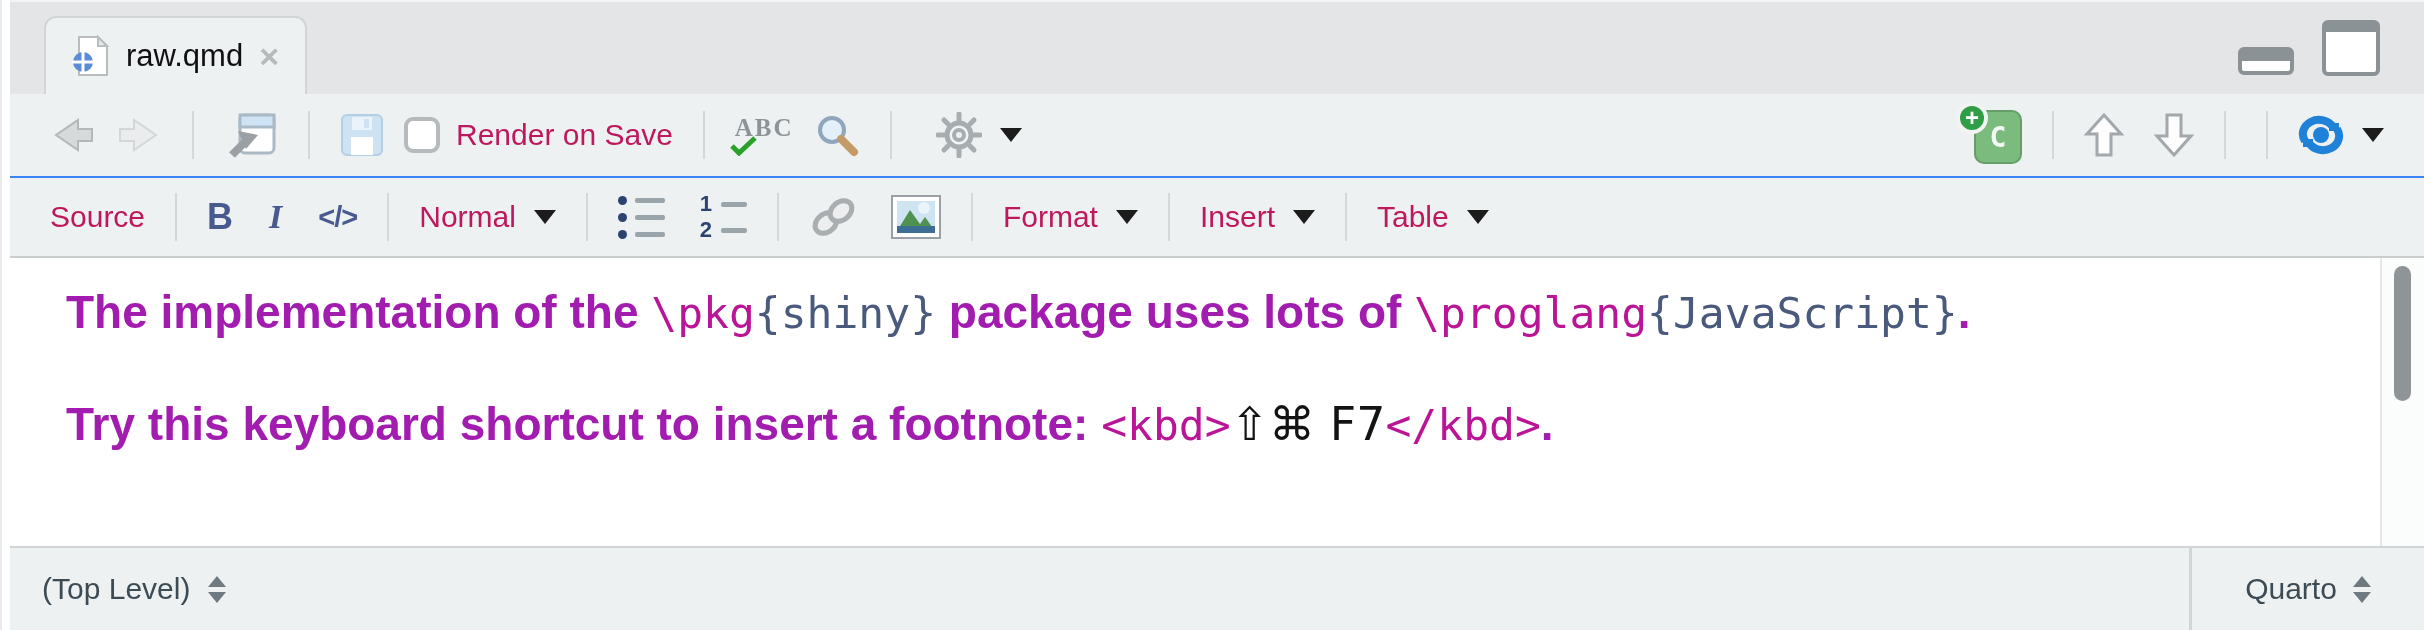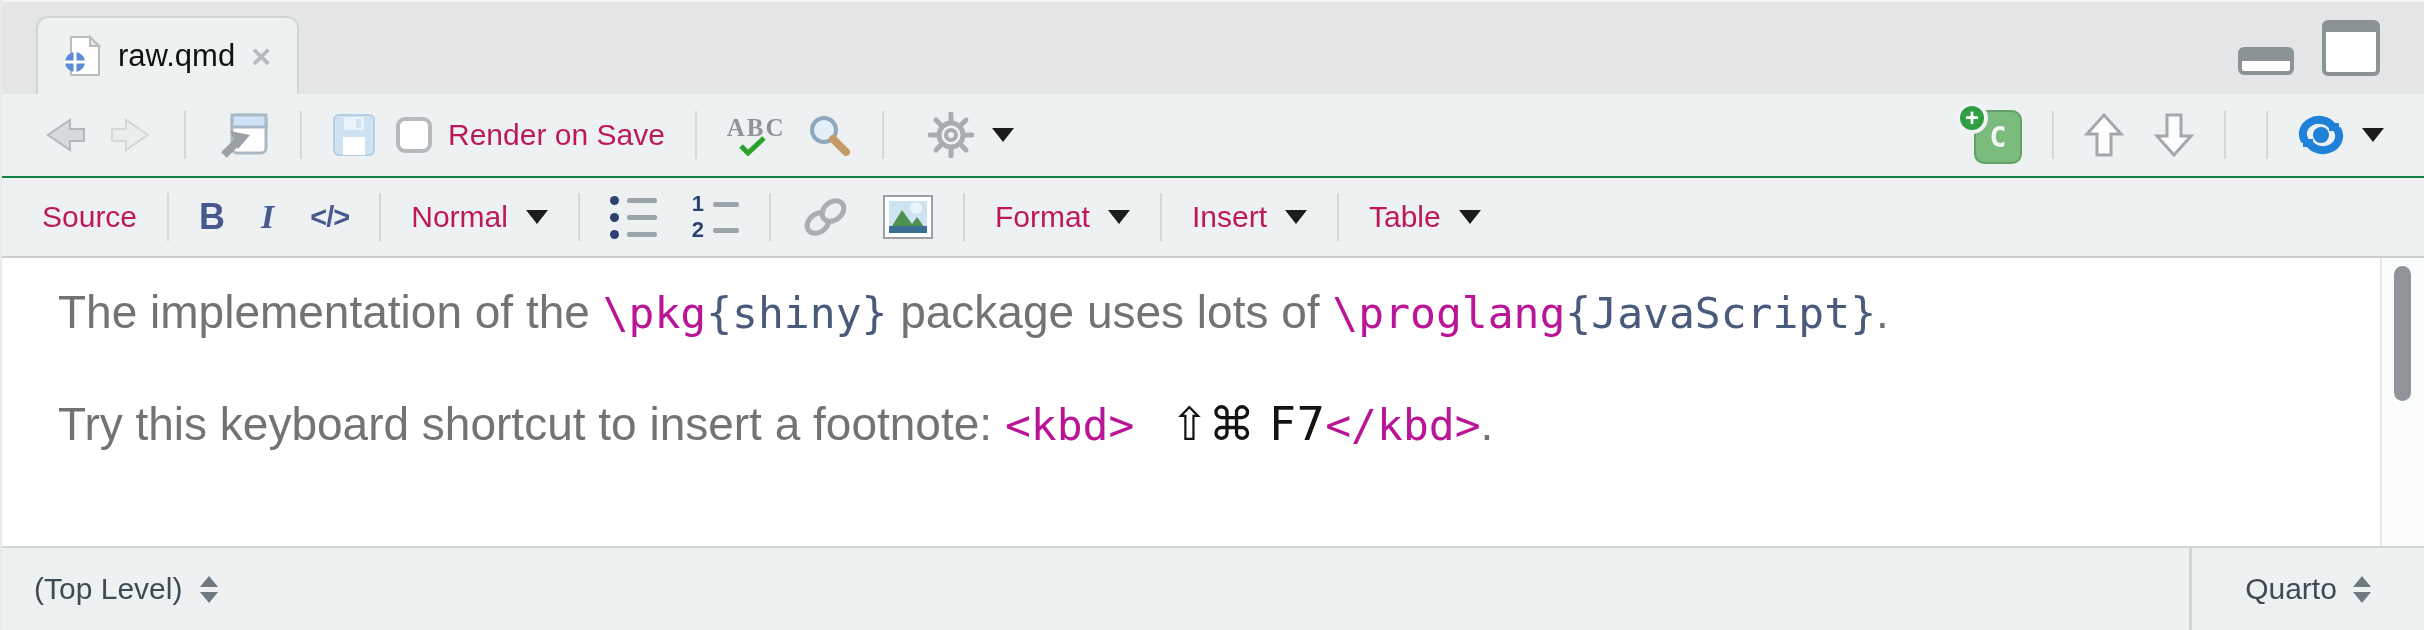--- a/index.html
+++ b/index.html
@@ -1,46 +1,46 @@
 <!DOCTYPE html>
 <html><head>
 <meta charset="utf-8">
 <style>
   html,body{margin:0;padding:0;background:#fff;}
   .pane{width:2424px;height:630px;font-family:"Liberation Sans",sans-serif;
         display:flex;flex-direction:column;overflow:hidden;background:#fff;
-        border-left:2px solid #e8eaeb;box-sizing:border-box;}
+        border-left:2px solid #e8eaeb;box-sizing:border-box;padding-left:8px;}
 
   
   .tabstrip{height:92px;background:#e3e5e6;position:relative;display:flex;align-items:flex-end;flex:none;
             border-top:2px solid #f2f4f5;}
   .tab{height:78px;margin-left:34px;background:#eef1f2;border:2px solid #d2d5d6;border-bottom:none;
        border-radius:12px 12px 0 0;display:flex;align-items:center;padding:0 26px;gap:16px;box-sizing:border-box;}
   .tab-label{font-size:31px;color:#101010;}
   .tab-close{font-size:34px;font-weight:bold;color:#b6babc;line-height:1;}
   .win-controls{position:absolute;right:44px;top:0;height:92px;display:flex;align-items:center;gap:28px;}
   .win-min{width:48px;height:10px;background:#fff;border:4px solid #8b9296;border-top:14px solid #8b9296;
            border-radius:6px;margin-top:26px;}
   .win-max{width:50px;height:40px;background:#fff;border:4px solid #8b9296;border-top:12px solid #8b9296;
            border-radius:6px;}
 
   
   .toolbar{height:82px;background:#eef1f2;display:flex;align-items:center;padding:0 30px;flex:none;box-sizing:border-box;}
-  .toolbar.row2{border-top:2px solid #15803d;border-bottom:2px solid #c9cdce;}
+  .toolbar.row2{border-top:2px solid #3b82f6;border-bottom:2px solid #c9cdce;}
   .tb-sep{width:2px;height:48px;background:#d5d8d9;margin:0 20px;flex:none;}
   .tb-btn{display:flex;align-items:center;gap:12px;padding:0 10px;flex:none;cursor:default;}
   .tb-label{font-size:30px;color:#be185d;white-space:nowrap;}
   .caret{width:0;height:0;border-left:11px solid transparent;border-right:11px solid transparent;
          border-top:14px solid #1c1c1c;margin-left:6px;}
   .spacer{flex:1;}
 
   
   .checkbox{width:36px;height:36px;background:#fff;border:4px solid #b6babc;border-radius:9px;flex:none;
             appearance:none;-webkit-appearance:none;margin:0;}
-  .abc-wrap{display:flex;flex-direction:column;align-items:center;line-height:1;}
+  .abc-wrap{display:flex;flex-direction:column;align-items:flex-start;line-height:1;}
   .abc-text{font-family:"Liberation Serif",serif;font-weight:bold;font-size:25px;color:#8d9497;letter-spacing:2px;}
   .chunk-wrap{position:relative;width:58px;height:58px;flex:none;}
   .chunk-body{position:absolute;right:0;bottom:0;width:44px;height:50px;background:#7cbb7e;border:2px solid #649f67;
               border-radius:10px;display:flex;align-items:center;justify-content:center;
               font-family:"DejaVu Sans Mono",monospace;font-weight:bold;font-size:28px;color:#f4f8f4;}
   .chunk-badge{position:absolute;left:-8px;top:-4px;width:24px;height:24px;border-radius:50%;background:#2f9e44;
                border:4px solid #f2f4f4;color:#fff;font-size:24px;font-weight:bold;display:flex;align-items:center;
                justify-content:center;line-height:0;}
 
   
@@ -54,24 +54,24 @@
   .list-dot{width:9px;height:9px;border-radius:50%;background:#2c4372;}
   .list-bar{width:30px;height:5px;background:#9aa4ab;border-radius:2px;}
   .list-num{font-size:22px;font-weight:bold;color:#2c4372;width:14px;text-align:center;line-height:1;}
   .outline-icon{display:flex;flex-direction:column;gap:7px;width:40px;}
   .outline-icon div{height:5px;background:#99a1a5;border-radius:2px;}
 
   
   .content{flex:1;background:#fff;position:relative;padding:26px 90px 0 56px;overflow:hidden;}
   .content p{margin:0;font-size:46px;line-height:1.25;color:#131313;}
   .content p + p{margin-top:54px;}
-  .sty-plain{font-family:"Liberation Sans",sans-serif;color:#737373;}
+  .sty-plain{font-family:"Liberation Sans",sans-serif;color:#a21caf;font-weight:bold;}
   .sty-magenta-code{font-family:"DejaVu Sans Mono",monospace;font-size:43px;color:#ba1596;}
   .sty-slate-code{font-family:"DejaVu Sans Mono",monospace;font-size:43px;color:#495a7d;}
-  .sty-keys{font-family:"DejaVu Sans",sans-serif;color:#131313;margin-left:36px;}
+  .sty-keys{font-family:"DejaVu Sans",sans-serif;color:#131313;}
   .scroll-track{position:absolute;top:0;right:0;bottom:0;width:42px;background:#fbfcfc;border-left:2px solid #e4e7e8;}
   .scroll-thumb{position:absolute;top:8px;left:12px;width:17px;height:135px;background:#8e9497;border-radius:9px;}
 
   
   .statusbar{height:84px;background:#eef1f2;border-top:2px solid #d2d5d6;display:flex;flex:none;align-items:stretch;box-sizing:border-box;}
   .status-left{flex:1;display:flex;align-items:center;gap:18px;padding-left:32px;}
   .status-right{width:232px;border-left:3px solid #d2d5d6;display:flex;align-items:center;justify-content:center;gap:16px;}
   .status-label{font-size:30px;color:#3d4b54;}
   .updown{display:flex;flex-direction:column;gap:5px;}
   .tri-up{width:0;height:0;border-left:9px solid transparent;border-right:9px solid transparent;border-bottom:11px solid #6f7a80;}

